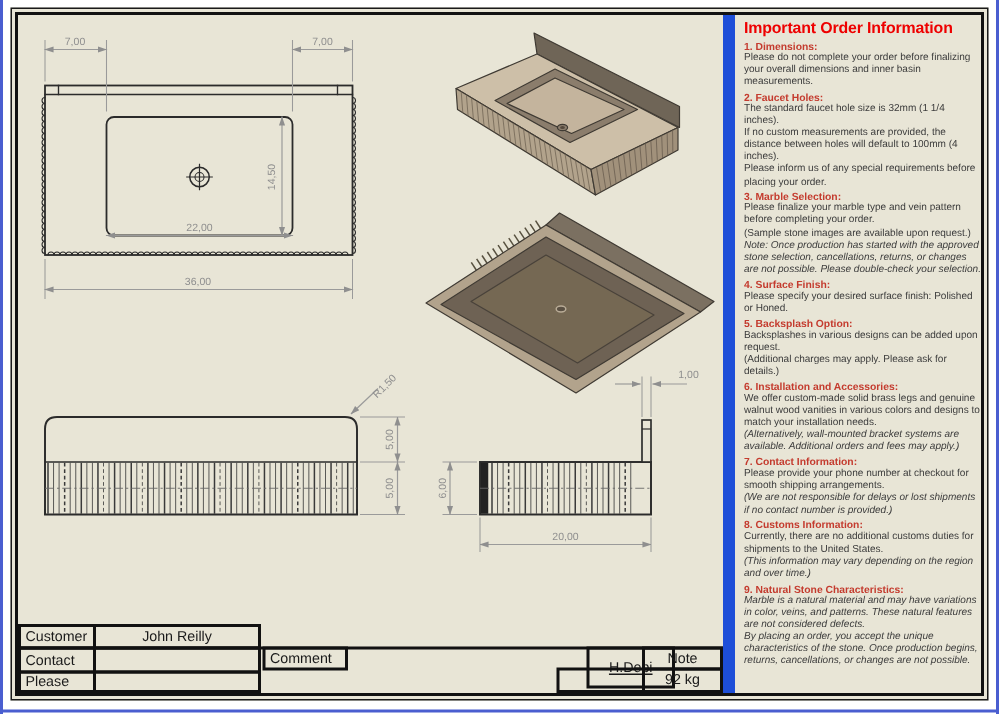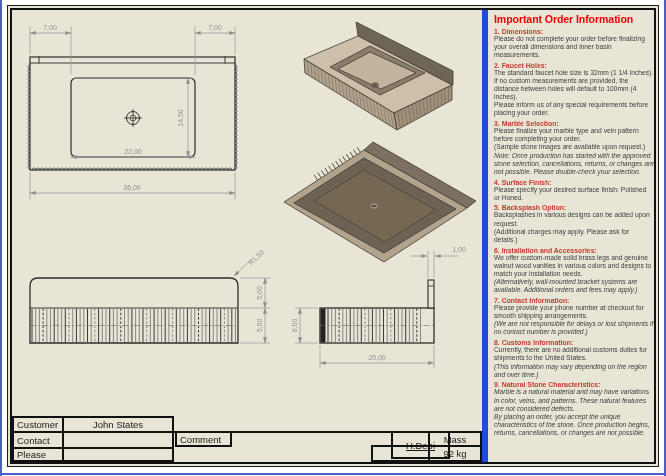--- a/index.html
+++ b/index.html
@@ -5,21 +5,21 @@
   html,body{margin:0;padding:0;}
   body{width:666px;height:476px;background:#ffffff;font-family:"Liberation Sans",sans-serif;position:relative;overflow:hidden;}
   .screen{position:absolute;inset:0;}
   .blue-edge{position:absolute;background:#4a5ed0;}
   .blue-left{left:0;top:0;bottom:0;width:2px;}
   .blue-right{right:0;top:0;bottom:0;width:2px;}
   .blue-bottom{left:0;right:0;bottom:1px;height:2px;}
   .sheet{position:absolute;left:7px;right:7px;top:5px;bottom:9px;border:1px solid #1a1a1a;background:#e8e5d6;}
   .sheet-inner{position:absolute;left:2px;right:2px;top:2px;bottom:2px;border:2px solid #111;}
   .content{position:absolute;inset:0;}
-  .info-panel{position:absolute;top:0;right:0;bottom:0;width:172px;border-left:6px solid #1d4ed8;box-sizing:border-box;padding:3px 0 2px 6px;overflow:hidden;}
+  .info-panel{position:absolute;top:0;right:0;bottom:0;width:172px;border-left:8px solid #1d4ed8;box-sizing:border-box;padding:3px 0 2px 6px;overflow:hidden;}
   .info-title{color:#ee0000;font-weight:bold;font-size:10.6px;white-space:nowrap;margin-bottom:2px;letter-spacing:-0.1px;}
   .sec-h{color:#c43b2e;font-weight:bold;font-size:6.9px;margin-top:2.5px;}
   .sec-p{color:#3c3c3c;font-size:6.7px;line-height:1.22;}
   .it{font-style:italic;}
   .drawing-svg{position:absolute;left:0;top:0;}
   .tb{position:absolute;left:0;bottom:0;width:470px;height:46px;font-size:9.5px;color:#1a1a1a;}
   .cell{position:absolute;border:2px solid #111;box-sizing:border-box;display:flex;align-items:center;padding-left:3px;}
   .cell.center{justify-content:center;padding-left:0;}
   .hline{position:absolute;background:#111;}
   .dim{font-size:7px;fill:#8f8f8f;}
@@ -286,38 +286,38 @@
             <text class="dim" x="365" y="350" text-anchor="middle">20,00</text>
           </g>
         </svg>
 
         <div class="tb">
           <div class="hline" style="left:0;top:15px;width:470px;height:2px;"></div>
           <div class="cell" style="left:0;top:0;width:52px;height:17px;text-align:center;">
               <span>Customer</span>
             </div>
           <div class="cell center" style="left:50px;top:0;width:112px;height:17px;">
-              <span>John States</span>
+              <span>John Reilly</span>
             </div>
           <div class="cell" style="left:0;top:15px;width:52px;height:18px;">
               <span>Contact</span>
             </div>
           <div class="cell" style="left:50px;top:15px;width:112px;height:18px;"></div>
           <div class="cell" style="left:0;top:31px;width:52px;height:15px;">
               <span>Please</span>
             </div>
           <div class="cell" style="left:50px;top:31px;width:112px;height:15px;"></div>
           <div class="cell" style="left:163px;top:15px;width:57px;height:16px;">
               <span>Comment</span>
             </div>
           <div class="cell center" style="left:379px;top:15px;width:59px;height:28px;text-decoration:underline;">
               <span>H.Debi</span>
             </div>
           <div class="cell center" style="left:416px;top:15px;width:54px;height:16px;">
-              <span>Mass</span>
+              <span>Note</span>
             </div>
           <div class="cell" style="left:359px;top:29px;width:59px;height:17px;"></div>
           <div class="cell center" style="left:416px;top:29px;width:54px;height:17px;">
               <span>92 kg</span>
             </div>
         </div>
 
         <div class="info-panel">
           <div class="info-title">Important Order Information</div>
           <div id="info-sections">

